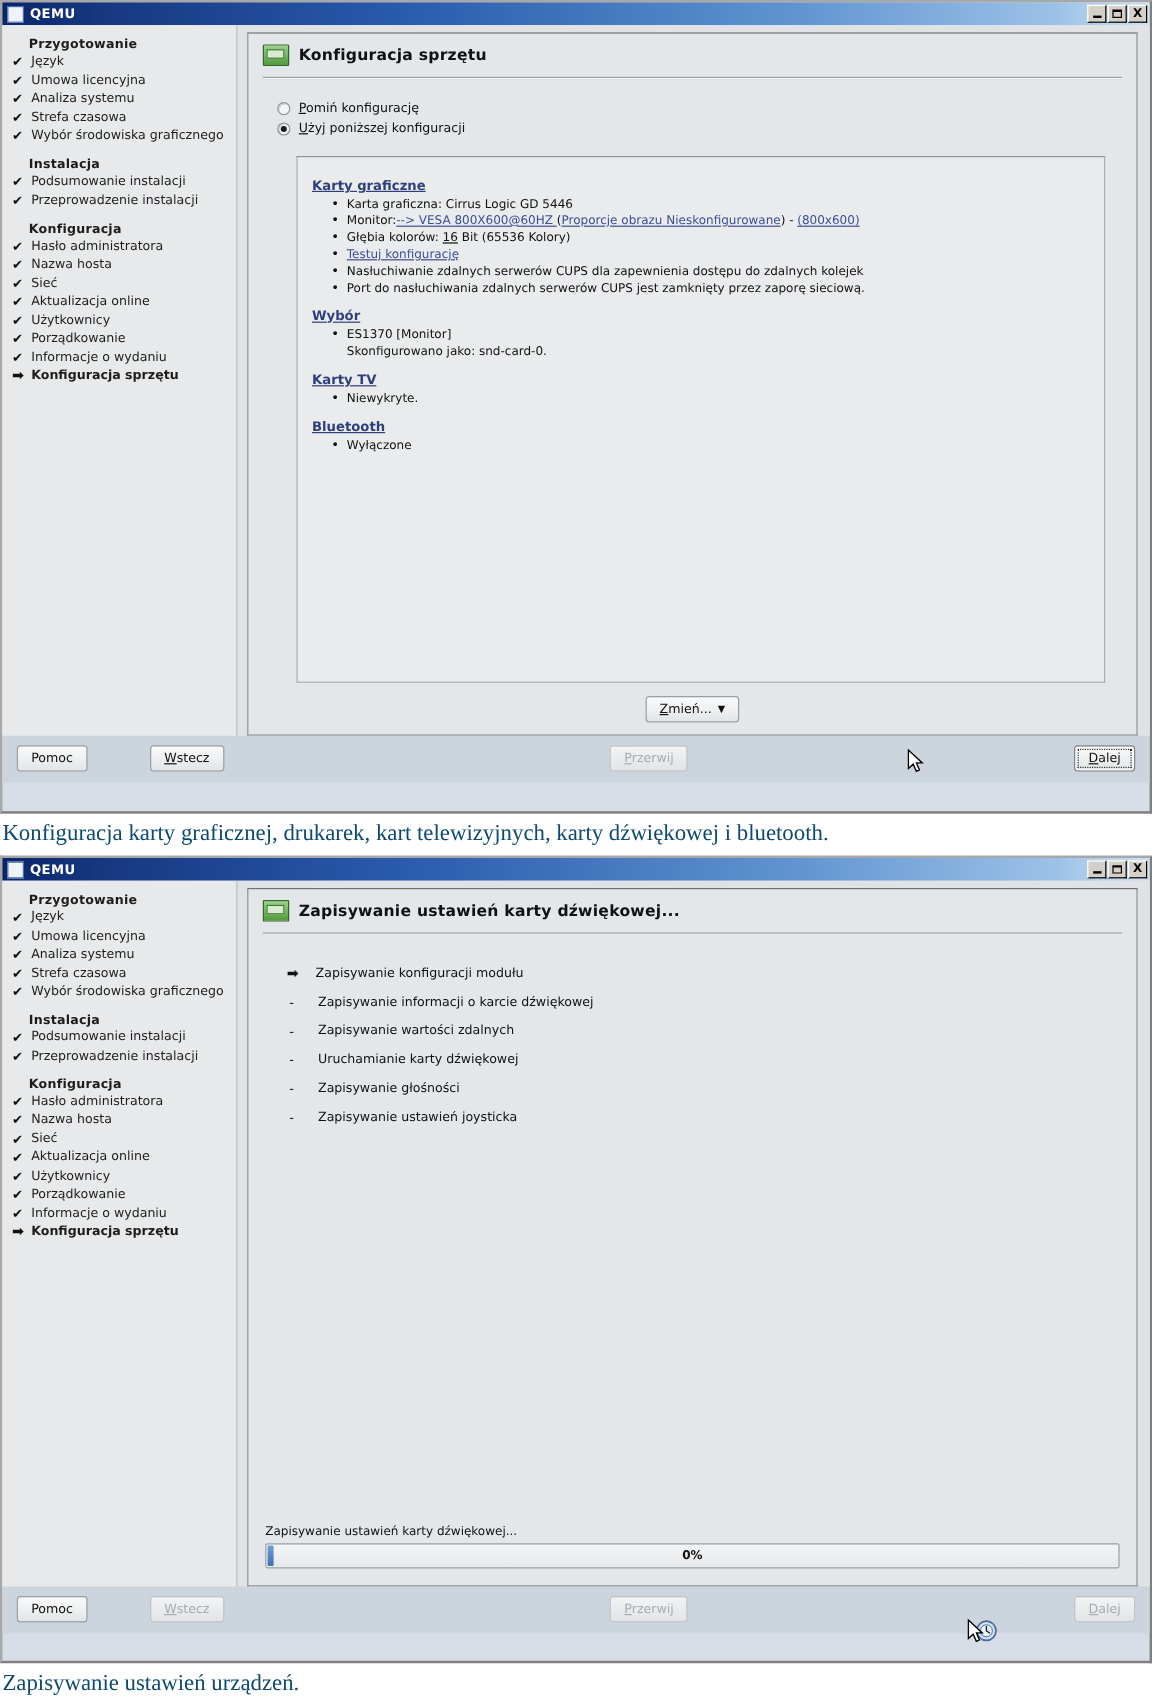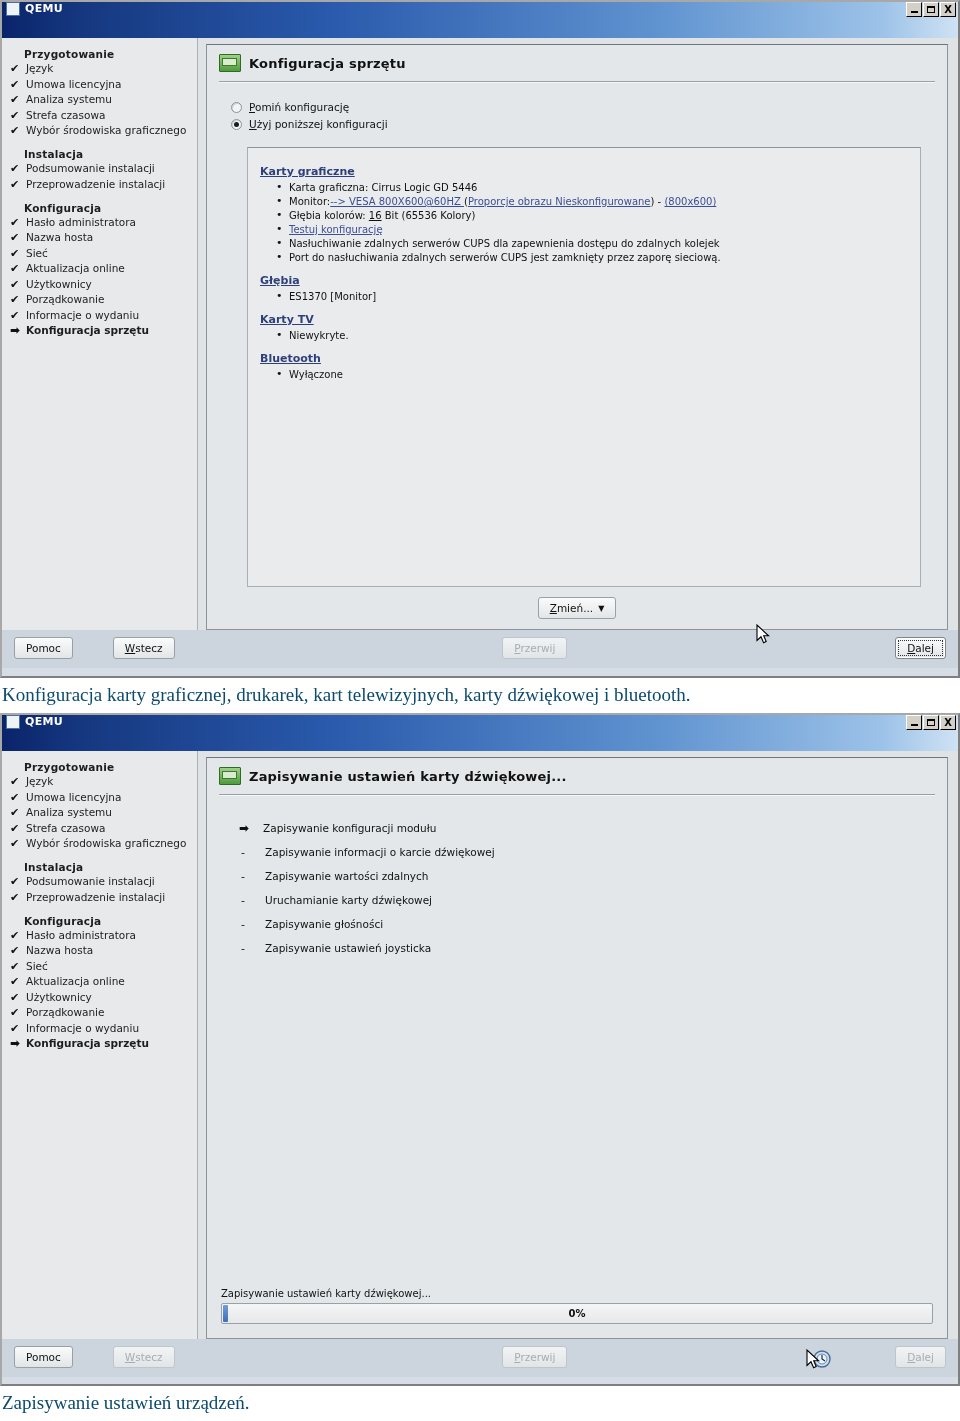--- a/index.html
+++ b/index.html
@@ -16,23 +16,23 @@
   
   .qemu-window {
     border: 2px solid #7f7f7f;
     border-top-color: #a8a8a8;
     border-left-color: #a8a8a8;
     background: #d6dde6;
     box-sizing: border-box;
     position: relative;
   }
   .titlebar {
-    height: 36px;
+    height: 19px;
     background: linear-gradient(to right, #0a246a 0%, #15377f 8%, #2a5bad 35%, #5e92cf 68%, #9cc2e8 92%, #cfe2f3 100%);
-    display: flex; align-items: flex-start;
+    display: flex; align-items: center;
     padding: 0 2px 0 4px;
     box-sizing: border-box;
   }
   .title-icon {
     width: 12px; height: 12px;
     background: #eef3f8;
     border: 1px solid #4a6fa5;
     margin-right: 5px;
     flex: 0 0 auto;
   }
@@ -220,21 +220,21 @@
   .btn.focus { border: 1px solid #7e868c; box-shadow: 0 0 0 1px #ffffff inset; outline: 1px dotted #333; outline-offset: -4px; }
   .caret { font-size: 8px; margin-left: 5px; position: relative; top: -1px; }
 
   
   .bottom-bar {
     display: flex; align-items: center;
     padding: 7px 12px 9px 12px;
     background: #ccd5de;
     box-sizing: border-box;
   }
-  .bb-left { display: flex; gap: 40px; flex: 0 0 auto; }
+  .bb-left { display: flex; gap: 52px; flex: 0 0 auto; }
   .bb-mid { flex: 1 1 auto; text-align: center; }
   .bb-right { flex: 0 0 auto; }
 
   
   .caption {
     font-family: "Liberation Serif", "DejaVu Serif", serif;
     font-size: 19px;
     color: #0c4a6e;
     padding: 5px 16px 6px 2px;
     line-height: 24px;
@@ -391,23 +391,24 @@
               <ul class="bullets">
                 <li>Karta graficzna: Cirrus Logic GD 5446</li>
                 <li><span>Monitor:</span><span class="lnk">--&gt; VESA 800X600@60HZ </span><span>(</span><span class="lnk">Proporcje obrazu Nieskonfigurowane</span><span>) - </span><span class="lnk">(800x600)</span></li>
                 <li><span>Głębia kolorów: </span><span class="lnk-d">16</span><span> Bit (65536 Kolory)</span></li>
                 <li><span class="lnk">Testuj konfigurację</span></li>
               </ul>
               <ul class="bullets">
                 <li>Nasłuchiwanie zdalnych serwerów CUPS dla zapewnienia dostępu do zdalnych kolejek</li>
                 <li>Port do nasłuchiwania zdalnych serwerów CUPS jest zamknięty przez zaporę sieciową.</li>
               </ul>
-              <div class="sec-head tight">Głębia</div>
+              <div class="sec-head tight">Wybór</div>
               <ul class="bullets">
                 <li>ES1370 [Monitor]</li>
+                <li class="nomark">Skonfigurowano jako: snd-card-0.</li>
               </ul>
               <div class="sec-head tight">Karty TV</div>
               <ul class="bullets">
                 <li>Niewykryte.</li>
               </ul>
               <div class="sec-head tight">Bluetooth</div>
               <ul class="bullets">
                 <li>Wyłączone</li>
               </ul>
             </div>

